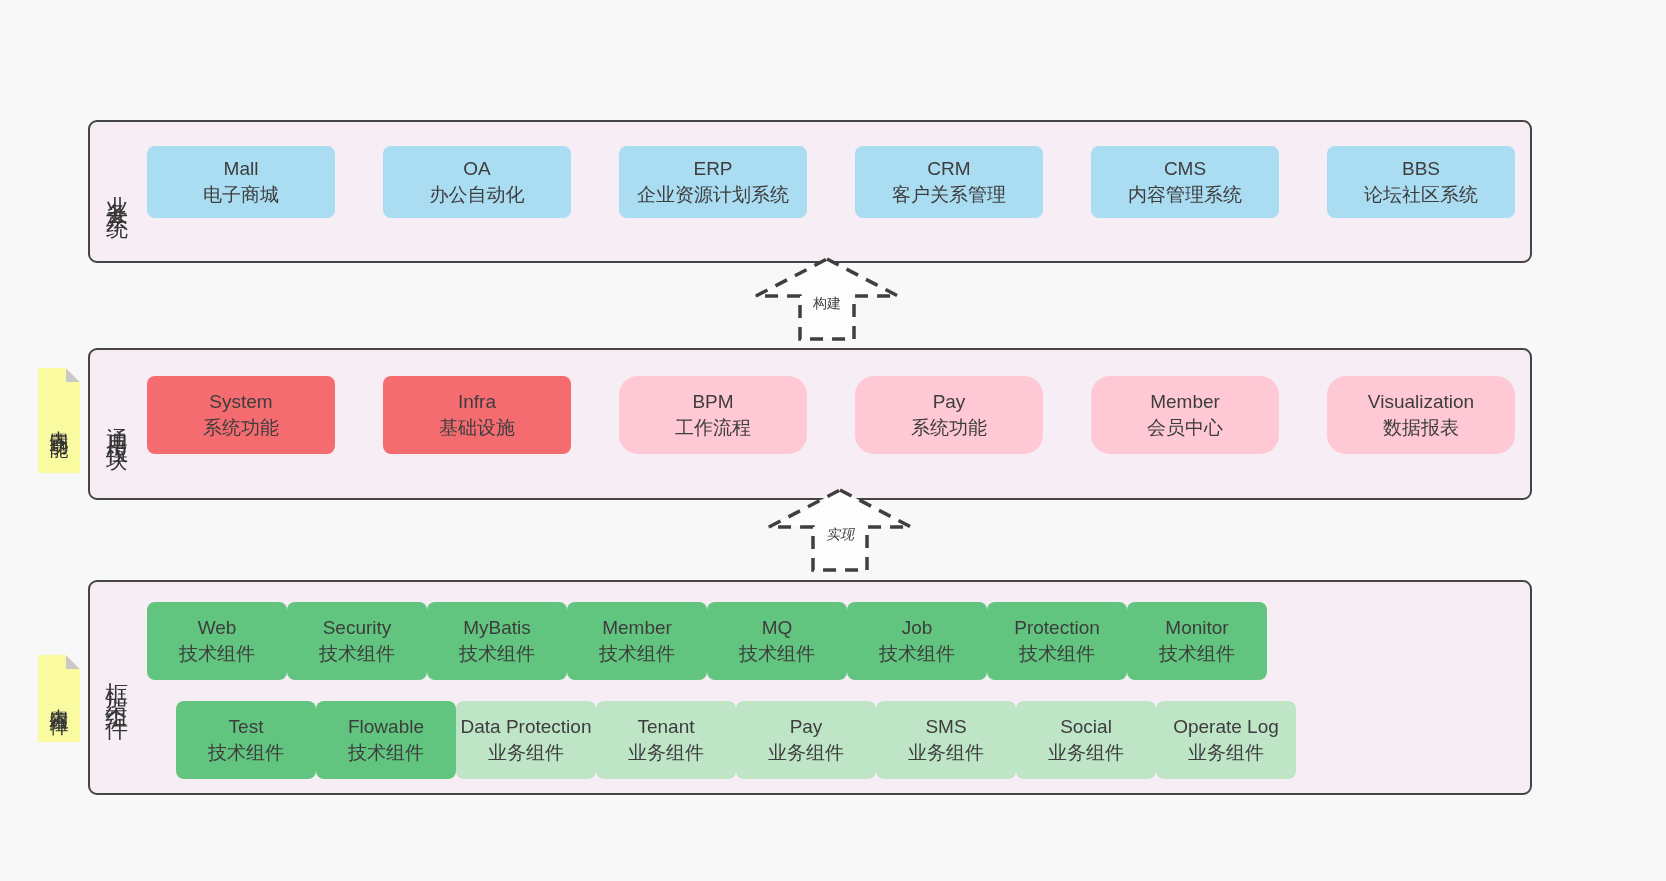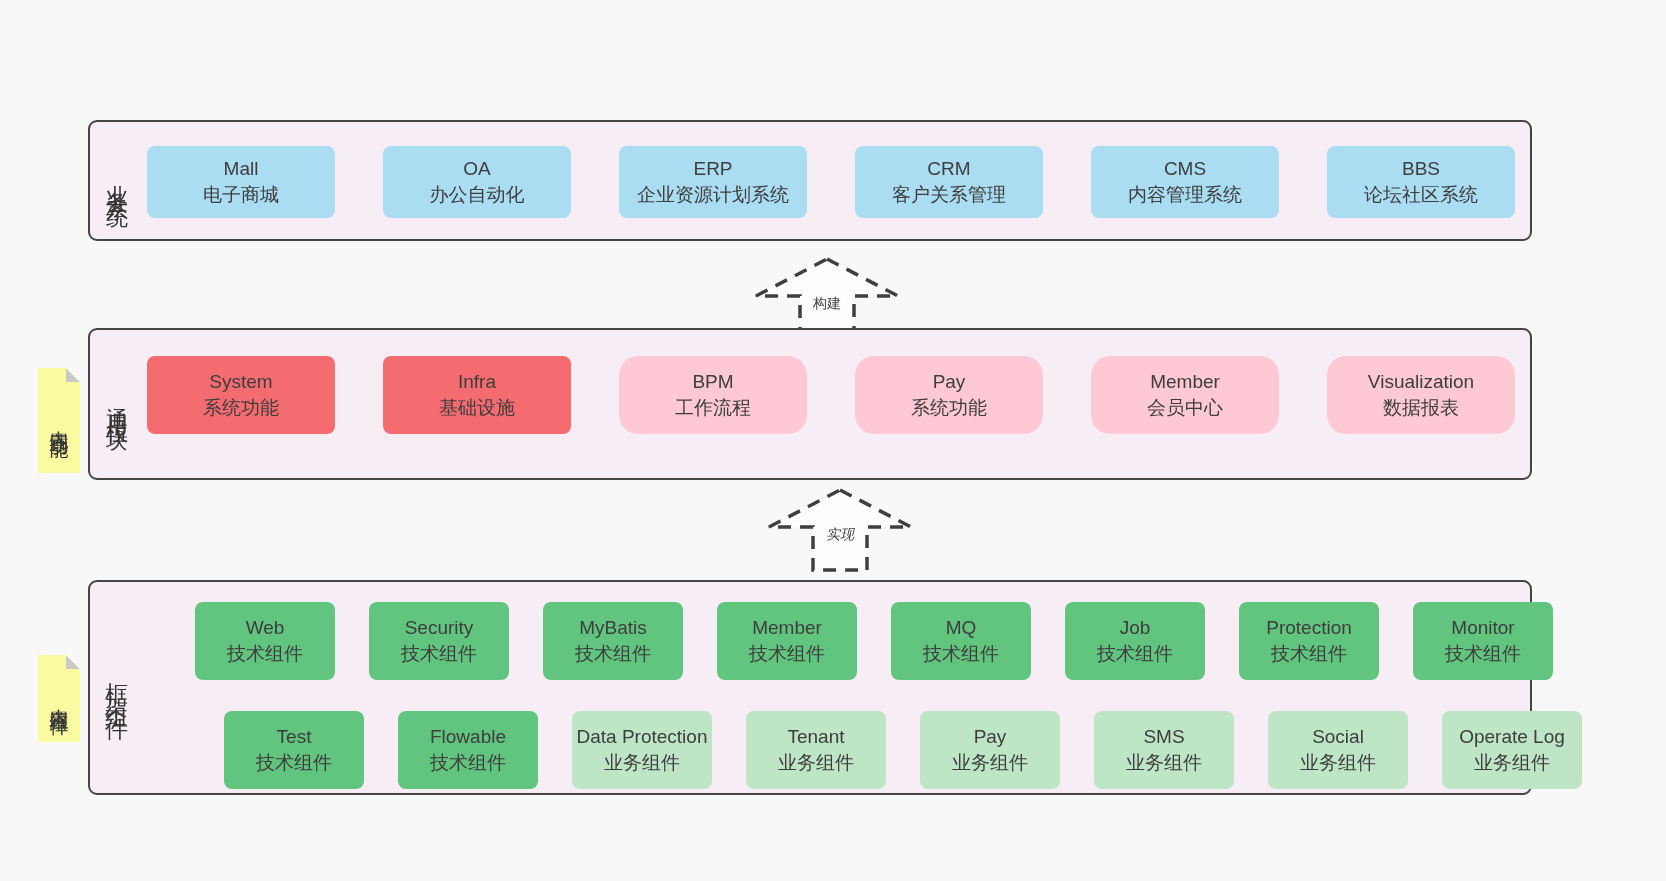--- a/index.html
+++ b/index.html
@@ -8,38 +8,38 @@
     font-family:"Liberation Sans",sans-serif;color:#3d3d3d;
     -webkit-font-smoothing:antialiased;
   }
   .canvas{position:relative;width:1666px;height:881px;overflow:hidden;}
 
   
   .section{
     position:absolute;left:88px;width:1444px;box-sizing:border-box;
     background:#f6edf5;border:2px solid #454545;border-radius:9px;
   }
-  #section-business{top:120px;height:121px;padding-left:40px;}
-  #section-modules{top:328px;height:152px;}
+  #section-business{top:120px;height:143px;padding-left:40px;}
+  #section-modules{top:348px;height:152px;}
   #section-framework{top:580px;height:215px;}
 
   .sec-label{
     position:absolute;left:12px;top:50%;transform:translateY(-50%);
     writing-mode:vertical-rl;text-orientation:upright;
     font-size:22px;letter-spacing:7px;color:#333;white-space:nowrap;
   }
   #section-framework .sec-label{font-size:23px;letter-spacing:12px;}
 
   
   .box-row{position:absolute;left:57px;display:flex;gap:48px;}
   #section-business .box-row{top:24px;}
   #section-modules .box-row{top:26px;}
-  .grid-row{position:absolute;left:57px;display:flex;gap:34px;margin-left:48px;}
+  .grid-row{position:absolute;left:57px;display:flex;}
   #row-tech{top:20px;}
-  #row-biz{top:129px;padding-left:29px;}
+  #row-biz{top:119px;padding-left:29px;}
 
   .box{
     border-radius:8px;display:flex;flex-direction:column;
     align-items:center;justify-content:center;text-align:center;
     font-size:19px;line-height:26px;padding:0 4px;box-sizing:border-box;
   }
   .box-wide{width:188px;height:72px;}
   #section-modules .box-wide{height:78px;}
   .box-small{width:140px;height:78px;}
 

